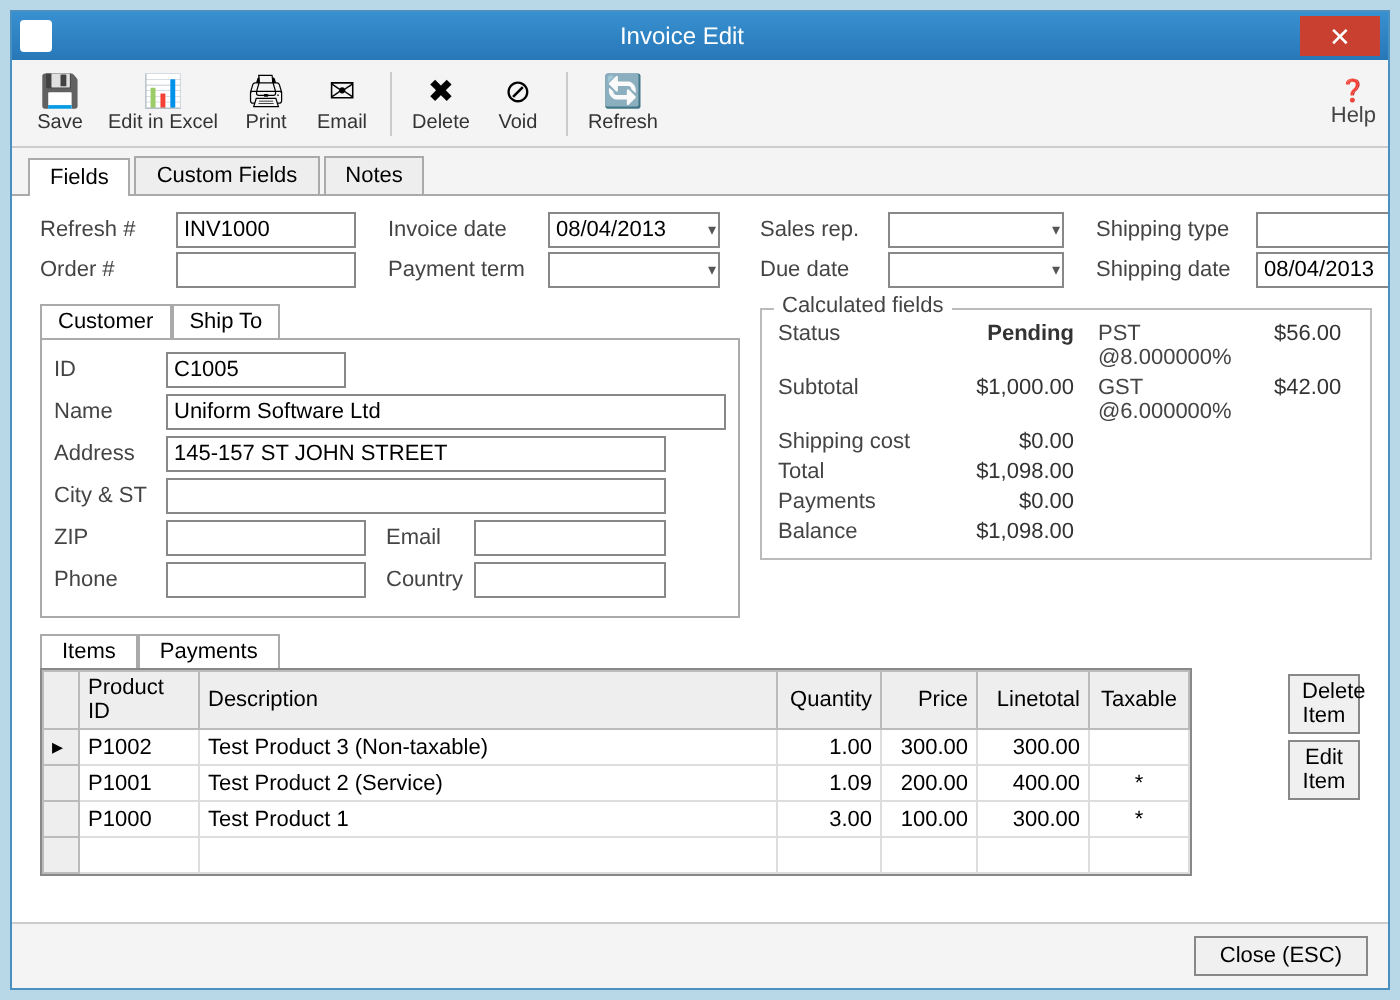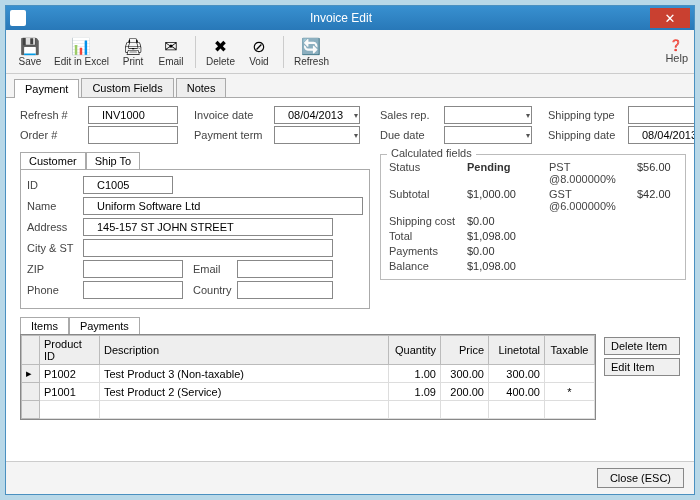--- a/index.html
+++ b/index.html
@@ -13,47 +13,47 @@
 .toolbtn { display: flex; flex-direction: column; align-items: center; padding: 2px 4px; cursor: pointer; min-width: 36px; }
 .toolbtn .ico { width: 20px; height: 20px; display: flex; align-items: center; justify-content: center; font-size: 16px; }
 .toolbtn .lbl { font-size: 10px; color: #333; }
 .tsep { width: 1px; height: 32px; background: #ccc; margin: 0 4px; }
 .help { margin-left: auto; display: flex; flex-direction: column; align-items: center; cursor: pointer; }
 .maintabs { display: flex; border-bottom: 1px solid #aaa; background: #f4f4f4; padding-top: 4px; padding-left: 8px; }
 .maintab { padding: 3px 10px; border: 1px solid #aaa; border-bottom: none; background: #eee; margin-right: 2px; cursor: pointer; font-size: 11px; }
 .maintab.active { background: #fff; position: relative; top: 1px; }
 .content { flex: 1; padding: 8px 14px; overflow: auto; background: #fff; }
 .lbl { color: #444; }
-.inp { border: 1px solid #888; height: 18px; padding: 0 13px; background: #fff; }
+.inp { border: 1px solid #888; height: 18px; padding: 0 3px; background: #fff; }
 .inp.dd { padding-right: 14px; }
 .dd-wrap { position: relative; display: inline-block; }
 .dd-arr { position: absolute; right: 2px; top: 50%; transform: translateY(-50%); font-size: 8px; color: #555; pointer-events: none; }
 .toprow { display: flex; gap: 6px; margin-bottom: 2px; }
 .toprow .lbl { width: 62px; }
 .toprow .cell { display: flex; align-items: center; }
 .fieldset { border: 1px solid #bbb; padding: 6px 8px 4px; position: relative; margin-top: 8px; }
 .fieldset .legend { position: absolute; top: -8px; left: 6px; background: #fff; padding: 0 4px; font-size: 11px; color: #444; }
 .lower { display: flex; gap: 10px; }
 .cust-col { flex: 0 0 330px; }
 .calc-col { flex: 1; }
 .custtabs { display: flex; }
 .custtab { padding: 2px 8px; border: 1px solid #aaa; border-bottom: none; font-size: 11px; cursor: pointer; }
 .custtab.active { background: #fff; }
 .custbody { border: 1px solid #aaa; padding: 6px; }
 .custrow { display: flex; align-items: center; margin-bottom: 3px; }
 .custrow .lbl { width: 56px; }
 .calcrow { display: flex; margin-bottom: 3px; }
 .calcrow .k { width: 78px; color: #444; }
-.calcrow .v { width: 70px; text-align: left; color: #333; }
+.calcrow .v { width: 70px; text-align: right; color: #333; }
 .calcrow .k2 { width: 100px; color: #444; padding-left: 12px; }
 .calcrow .v2 { flex: 1; text-align: right; color: #333; padding-right: 6px; }
 .itemssect { margin-top: 8px; display: flex; gap: 8px; }
 .itemsleft { flex: 1; }
 .itemsright { width: 76px; display: flex; flex-direction: column; gap: 3px; padding-top: 20px; }
-.btn { border: 1px solid #888; background: #f0f0f0; padding: 2px 6px; cursor: pointer; font-size: 11px; text-align: left; }
+.btn { border: 1px solid #888; background: #f0f0f0; padding: 2px 6px; cursor: pointer; font-size: 11px; text-align: center; margin-left: 40px; }
 .itemstabs { display: flex; }
 .itemstab { padding: 2px 10px; border: 1px solid #aaa; border-bottom: none; font-size: 11px; cursor: pointer; }
 .itemstab.active { background: #fff; }
 .grid { border: 1px solid #888; }
 .grid table { width: 100%; border-collapse: collapse; }
 .grid th { background: #eee; border: 1px solid #bbb; padding: 2px 4px; font-weight: normal; font-size: 11px; text-align: left; }
 .grid td { border: 1px solid #ddd; padding: 2px 4px; font-size: 11px; height: 18px; }
 .grid .num { text-align: right; }
 .grid .ctr { text-align: center; }
 .grid .rowhdr { width: 18px; background: #eee; border: 1px solid #bbb; }
@@ -101,21 +101,21 @@
         <div class="ico">🔄</div>
         <div class="lbl">Refresh</div>
       </div>
     <div class="help">
         <div class="ico" style="color:#2060c0">❓</div>
         <div class="lbl">Help</div>
       </div>
   </div>
 
   <div class="maintabs">
-    <div class="maintab active">Payment</div>
+    <div class="maintab active">Fields</div>
     <div class="maintab">Custom Fields</div>
     <div class="maintab">Notes</div>
   </div>
 
   <div class="content">
 
     <div class="toprow">
       <div class="cell">
           <span class="lbl">Refresh #</span>
         </div>
@@ -259,20 +259,29 @@
                   <td class="rowhdr"></td>
     <td>P1001</td>
     <td>Test Product 2 (Service)</td>
     <td class="num">1.09</td>
     <td class="num">200.00</td>
     <td class="num">400.00</td>
     <td class="ctr">*</td>
                 </tr>
                 <tr>
                   <td class="rowhdr"></td>
+    <td>P1000</td>
+    <td>Test Product 1</td>
+    <td class="num">3.00</td>
+    <td class="num">100.00</td>
+    <td class="num">300.00</td>
+    <td class="ctr">*</td>
+                </tr>
+                <tr>
+                  <td class="rowhdr"></td>
                   <td></td>
                   <td></td>
                   <td></td>
                   <td></td>
                   <td></td>
                   <td></td>
                 </tr>
               </tbody>
           </table>
         </div>

